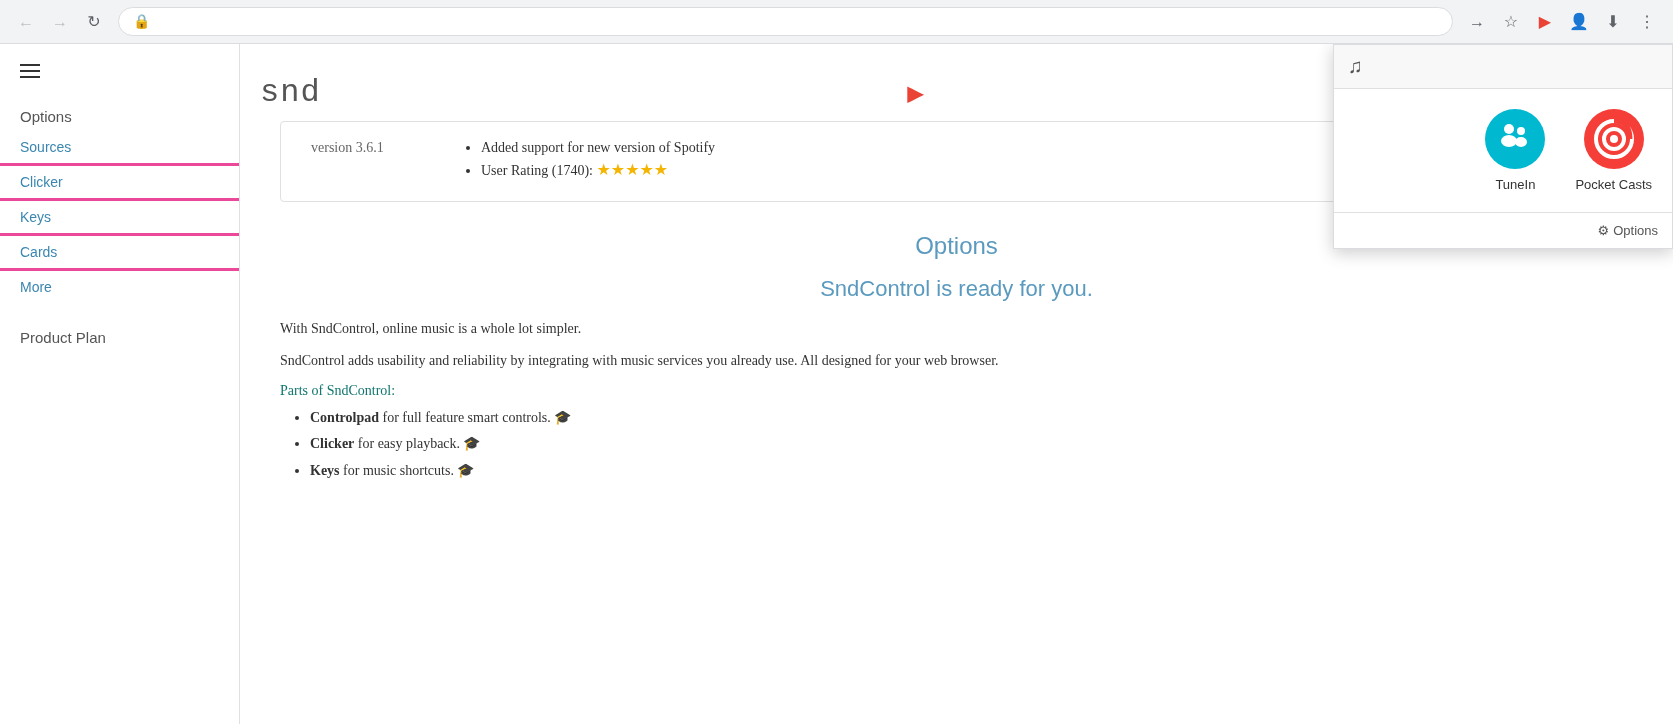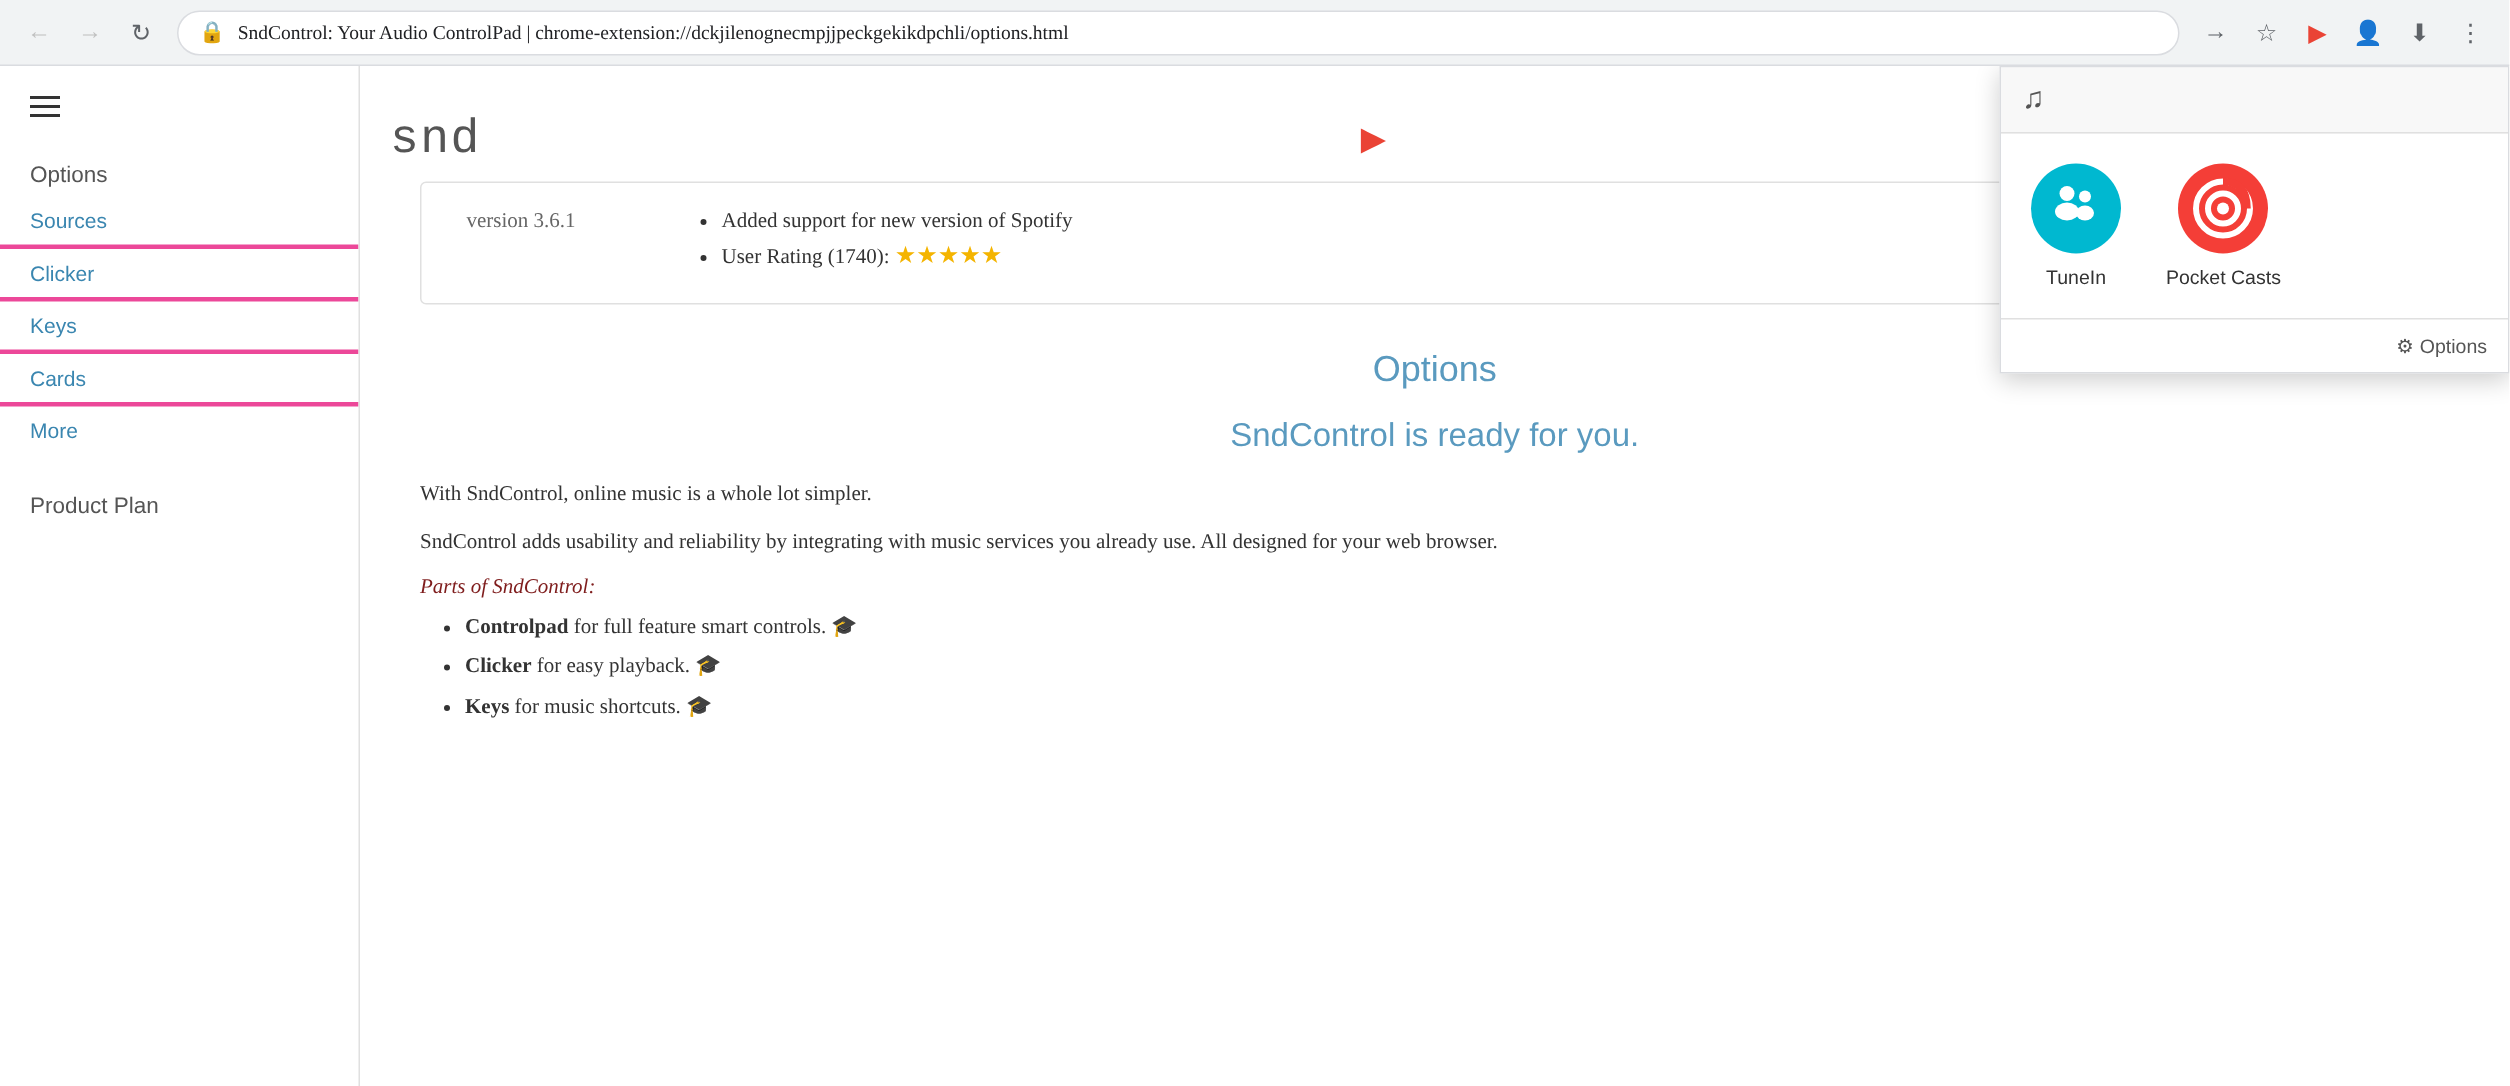--- a/index.html
+++ b/index.html
@@ -176,24 +176,23 @@
     }
     .description-text {
       font-size: 14px;
       color: #333;
       text-align: left;
       margin-bottom: 10px;
       line-height: 1.6;
     }
     .parts-title {
       font-size: 14px;
-      color: #7f1d1d;
+      color: #0f766e;
       text-align: left;
       margin-bottom: 8px;
-      font-style: italic;
     }
     .parts-list {
       list-style: disc;
       padding-left: 30px;
       text-align: left;
     }
     .parts-list li {
       margin-bottom: 4px;
       font-size: 14px;
       color: #333;
@@ -217,21 +216,21 @@
       padding: 10px 14px;
       border-bottom: 1px solid #e0e0e0;
       display: flex;
       align-items: center;
     }
     .popup-music-icon { font-size: 20px; color: #555; }
     .popup-body {
       padding: 20px;
       display: flex;
       gap: 30px;
-      justify-content: flex-start;
+      justify-content: flex-end;
       align-items: center;
     }
     .popup-app-item {
       display: flex;
       flex-direction: column;
       align-items: center;
       gap: 8px;
       cursor: pointer;
     }
     .popup-app-icon {
@@ -270,21 +269,20 @@
 <body>
 
 <div class="browser-chrome">
   <div class="nav-buttons">
     <button class="nav-btn disabled">←</button>
     <button class="nav-btn disabled">→</button>
     <button class="nav-btn">↻</button>
   </div>
   <div class="address-bar">
     <span class="lock-icon">🔒</span>
-    <span class="address-text">SndControl: Your Audio ControlPad  |  chrome-extension://dckjilenognecmpjjpeckgekikdpchli/options.html</span>
   </div>
   <div class="toolbar-icons">
     <button class="toolbar-icon-btn">→</button>
     <button class="toolbar-icon-btn">☆</button>
     <button class="toolbar-icon-btn red">▶</button>
     <button class="toolbar-icon-btn">👤</button>
     <button class="toolbar-icon-btn">⬇</button>
     <button class="toolbar-icon-btn">⋮</button>
   </div>
 </div>

